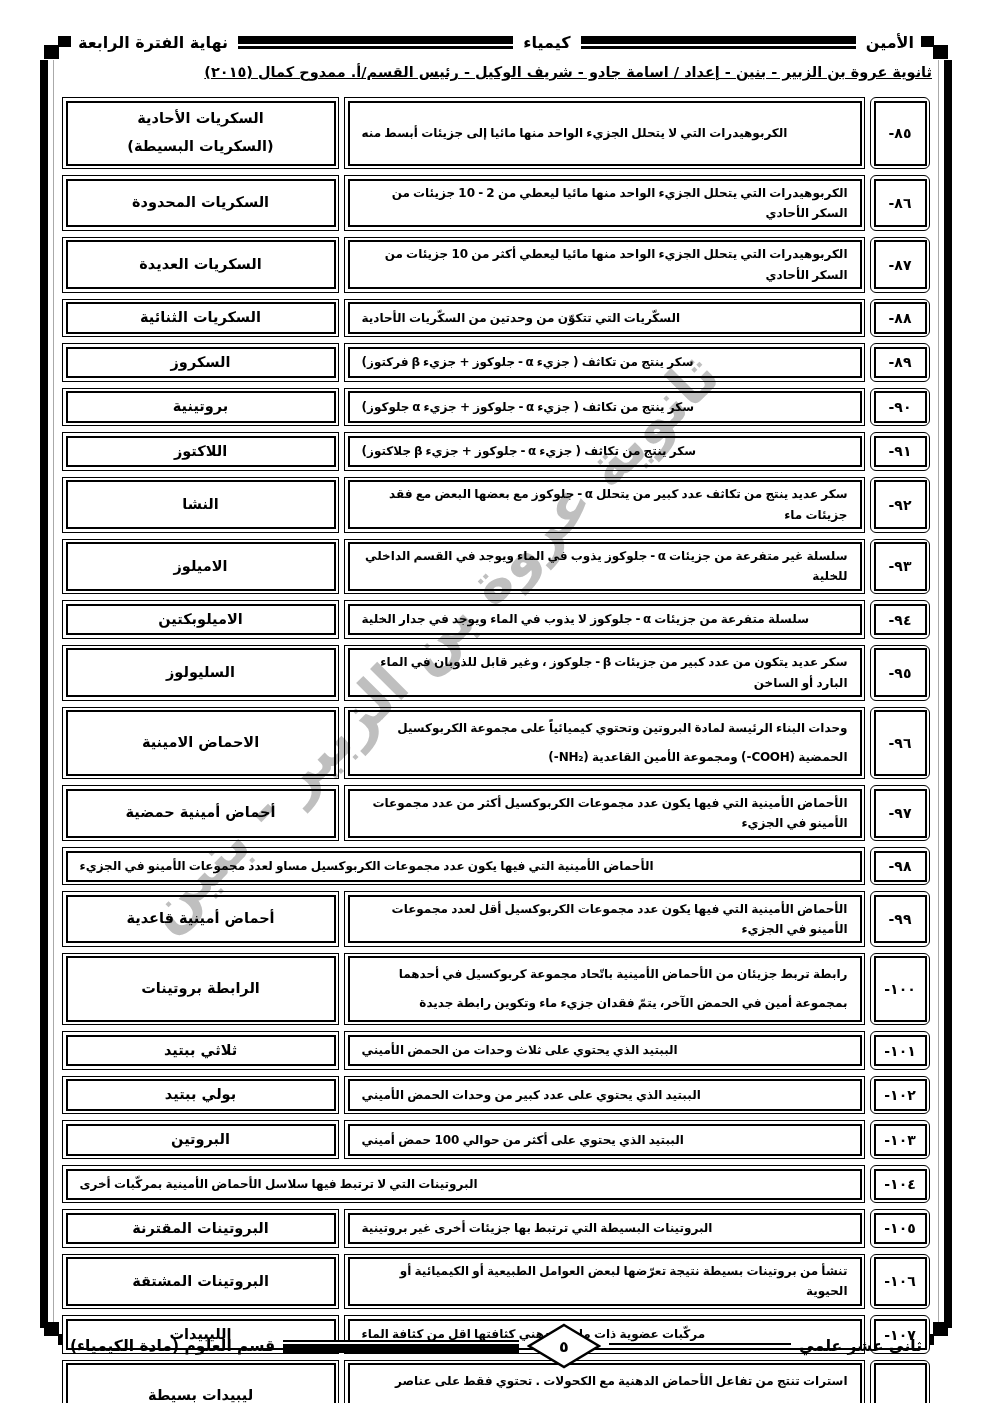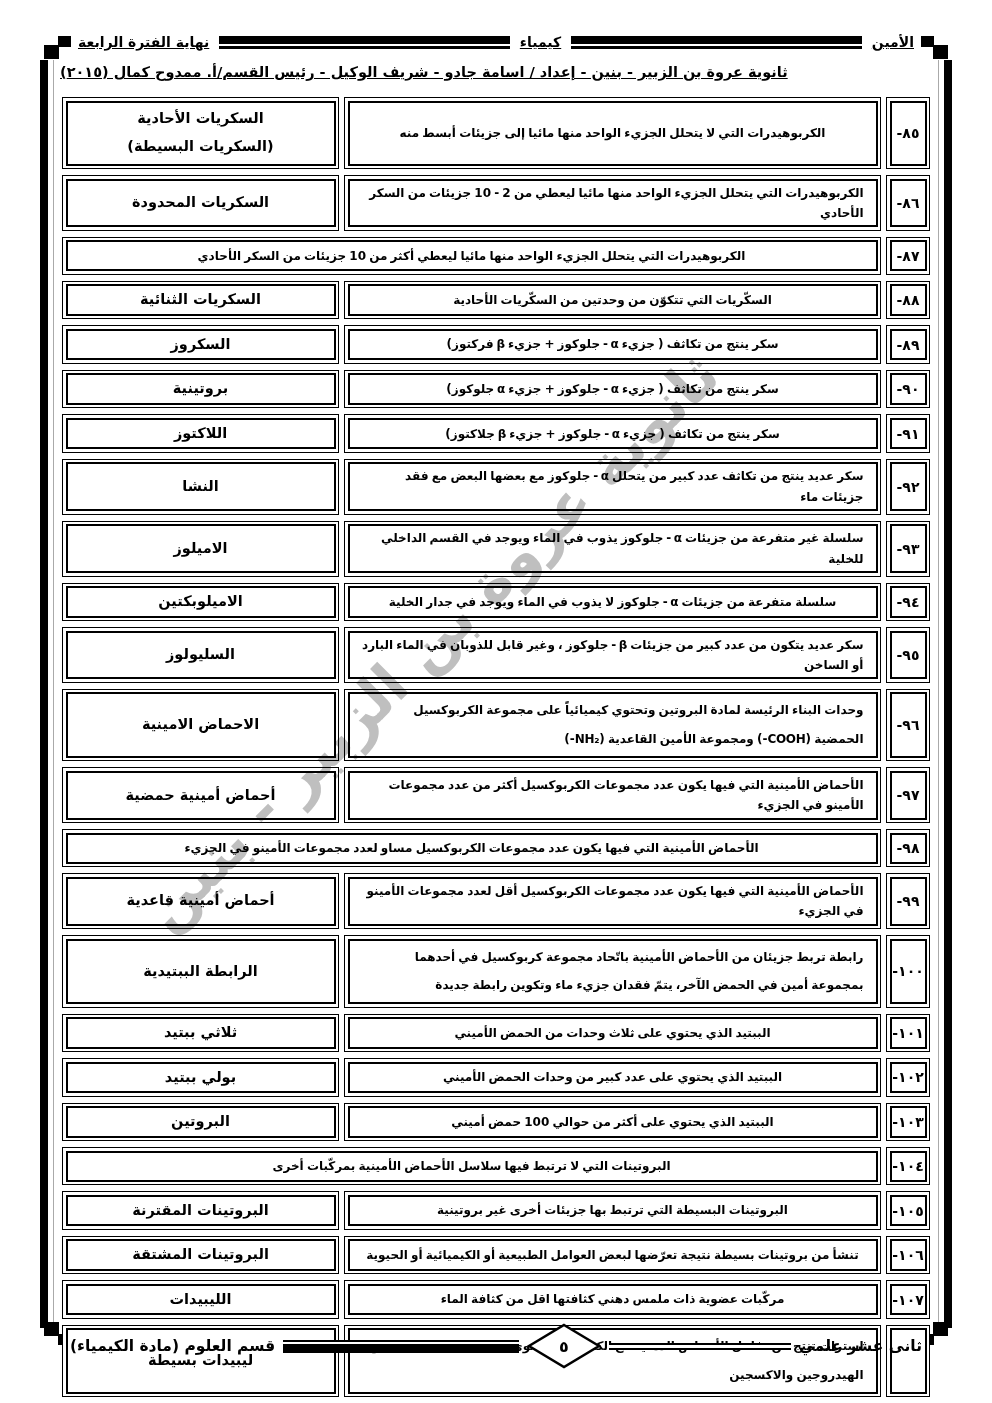--- a/index.html
+++ b/index.html
@@ -19,37 +19,37 @@
   .csq.tl1{left:58px;top:36px;width:13px;height:11px;}
   .csq.tl2{left:44px;top:45px;width:15px;height:14px;}
   .csq.br1{right:44px;top:1322px;width:15px;height:14px;}
   .csq.br2{right:58px;top:1334px;width:13px;height:11px;}
   .csq.bl1{left:44px;top:1322px;width:15px;height:14px;}
   .csq.bl2{left:58px;top:1334px;width:13px;height:11px;}
 
   
   .titlebar{position:absolute;top:28px;left:78px;right:78px;height:28px;
             display:flex;align-items:center;gap:10px;}
-  .ttl{font-weight:bold;font-size:14px;white-space:nowrap;text-decoration:underline;}
+  .ttl{font-weight:bold;font-size:16px;white-space:nowrap;}
   .hrule{flex:1;height:13px;
          background:linear-gradient(to bottom,#000 0 8px,#fff 8px 10px,#000 10px 13px);}
-  .school{position:absolute;top:64px;left:60px;right:60px;text-align:left;
+  .school{position:absolute;top:64px;left:60px;right:60px;text-align:right;
           font-weight:bold;font-size:14.5px;text-decoration:underline;}
 
   
   .dtable{position:absolute;top:97px;right:62px;left:62px;z-index:1;}
   .row{display:flex;gap:5px;margin-bottom:6px;min-height:38px;}
   .row.tall{min-height:72px;}
   .cell{border:1.5px solid #000;padding:2.5px;background:#fff;box-sizing:border-box;display:flex;}
   .inner{border:2px solid #000;flex:1;display:flex;align-items:center;justify-content:center;
          box-sizing:border-box;}
-  .ncell{width:44px;flex:0 0 auto;}
+  .ncell{width:60px;flex:0 0 auto;border-radius:6px;}
   .acell{width:277px;flex:0 0 auto;}
   .qcell{flex:1;}
-  .qcell .inner{justify-content:center;padding:2px 12px;}
+  .qcell .inner{justify-content:flex-end;padding:2px 12px;}
   .q{font-size:12px;font-weight:bold;text-align:right;line-height:1.7;
      letter-spacing:-0.3px;word-spacing:-1px;}
   .row.tall .q{line-height:2.4;}
   .a{font-size:14.5px;font-weight:bold;text-align:center;white-space:pre-line;line-height:1.9;}
   .num{font-size:14px;font-weight:bold;direction:ltr;unicode-bidi:embed;}
 
   
   .watermark{position:absolute;top:608px;left:6px;width:850px;text-align:center;
              transform:rotate(-45deg);font-size:58px;font-weight:bold;color:#b4b4b4;
              opacity:.85;white-space:nowrap;pointer-events:none;mix-blend-mode:multiply;
@@ -139,20 +139,25 @@
     <div class="cell ncell">
       <div class="inner">
         <span class="num">-٨٧</span>
       </div>
     </div>
     <div class="cell qcell">
       <div class="inner">
         <span class="q">الكربوهيدرات التي يتحلل الجزيء الواحد منها مائيا ليعطي أكثر من 10 جزيئات من السكر الأحادي</span>
       </div>
     </div>
+    <div class="cell acell">
+      <div class="inner">
+        <span class="a">السكريات العديدة</span>
+      </div>
+    </div>
   </div>
 
   <div class="row">
     <div class="cell ncell">
       <div class="inner">
         <span class="num">-٨٨</span>
       </div>
     </div>
     <div class="cell qcell">
       <div class="inner">
@@ -365,21 +370,21 @@
         <span class="num">-١٠٠</span>
       </div>
     </div>
     <div class="cell qcell">
       <div class="inner">
         <span class="q">رابطة تربط جزيئان من الأحماض الأمينية باتّحاد مجموعة كربوكسيل في أحدهما بمجموعة أمين في الحمض الآخر، يتمّ فقدان جزيء ماء وتكوين رابطة جديدة</span>
       </div>
     </div>
     <div class="cell acell">
       <div class="inner">
-        <span class="a">الرابطة الببتيدية</span>
+        <span class="a">الرابطة بروتينات</span>
       </div>
     </div>
   </div>
 
   <div class="row">
     <div class="cell ncell">
       <div class="inner">
         <span class="num">-١٠١</span>
       </div>
     </div>

